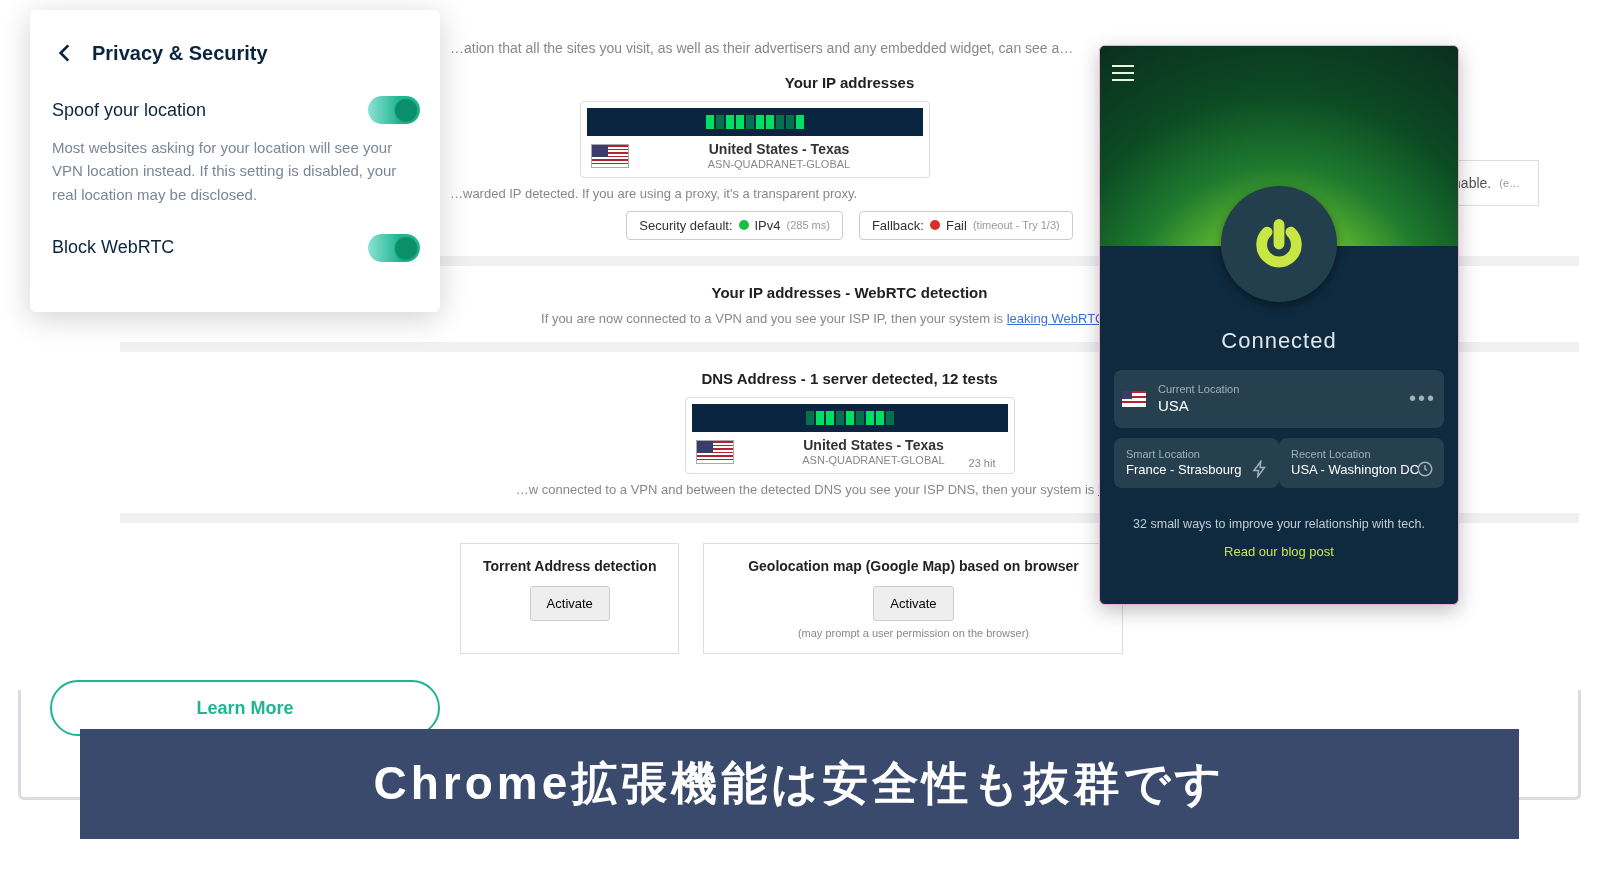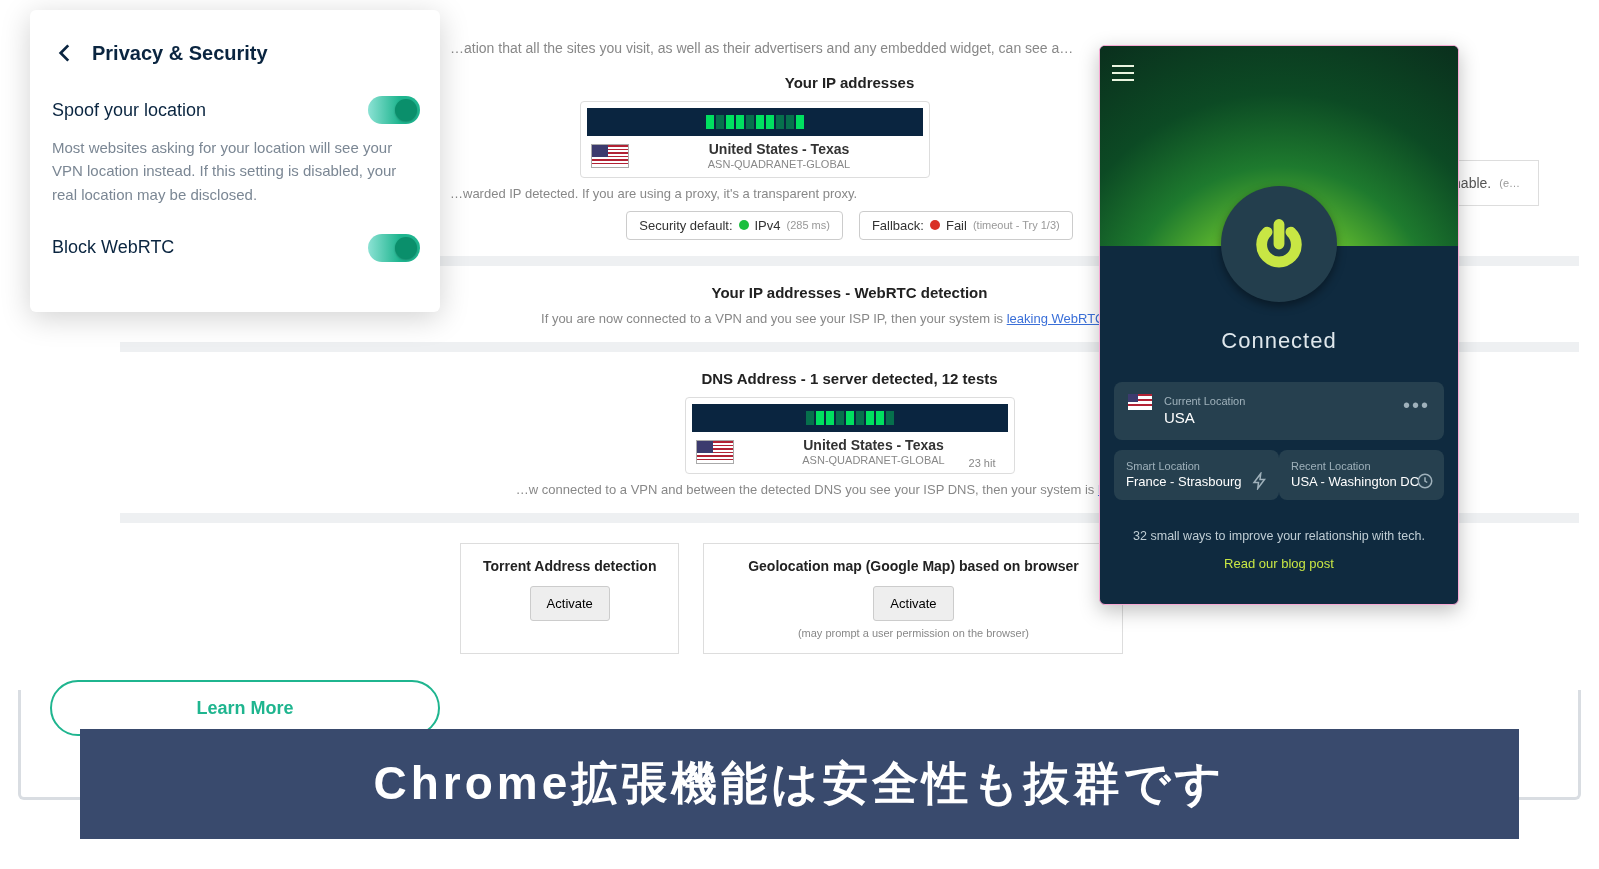--- a/index.html
+++ b/index.html
@@ -51,21 +51,21 @@
 
 #learn-more{position:absolute;left:50px;top:680px;width:390px;height:56px;border:2px solid #1fb58f;border-radius:28px;background:#fff;display:flex;align-items:center;justify-content:center;color:#1fb58f;font-weight:600;font-size:18px;z-index:15}
 
 #vpn-app{position:absolute;right:140px;top:45px;width:360px;height:560px;background:#0f2a3f;border:1px solid #f9a8d4;border-radius:6px;overflow:hidden;box-shadow:0 6px 20px rgba(0,0,0,.25);z-index:25;color:#e6eef2}
 #vpn-app .halo{height:200px;background:radial-gradient(circle at 50% 140%,#b4e958 0%,#6cc52e 25%,#1e7a2e 48%,#0c4a24 70%,#0a2f1d 100%);position:relative}
 #vpn-app .menu{position:absolute;left:12px;top:14px;cursor:pointer}
 #vpn-app .menu div{width:22px;height:2px;background:#eaf5e0;margin:5px 0}
 #vpn-app .power{position:absolute;left:50%;top:140px;transform:translateX(-50%);width:116px;height:116px;border-radius:50%;background:#233e4d;display:flex;align-items:center;justify-content:center;cursor:pointer;box-shadow:0 4px 10px rgba(0,0,0,.4)}
 #vpn-app .power svg{width:52px;height:52px;stroke:#c8e644;stroke-width:5;fill:none;stroke-linecap:round}
 #vpn-app .status{text-align:center;font-size:22px;margin-top:82px;letter-spacing:1px;color:#dfe7ec;font-weight:300}
-.loc-card{background:#26404f;border-radius:8px;margin:28px 14px 0 14px;padding:12px 14px;display:flex;gap:12px;cursor:pointer}
+.loc-card{background:#26404f;border-radius:8px;margin:16px 14px 0 14px;padding:12px 8px;display:flex;align-items:center;gap:12px;cursor:pointer}
 .loc-card .mini-flag{width:24px;height:16px;background:linear-gradient(#b22234 0 15%,#fff 15% 30%,#b22234 30% 45%,#fff 45% 60%,#b22234 60% 75%,#fff 75% 100%);position:relative}
 .loc-card .mini-flag::before{content:"";position:absolute;left:0;top:0;width:10px;height:8px;background:#3c3b6e}
 .loc-card .info{flex:1;line-height:1.3}
 .loc-card .lbl{font-size:11px;color:#9fb1bb}
 .loc-card .val{font-size:15px;color:#fff;font-weight:500}
 .loc-card .dots{color:#9fb1bb;font-size:20px;letter-spacing:2px}
 .loc-row{display:flex;margin:10px 14px 0 14px}
 .loc-chip{flex:1;background:#26404f;border-radius:8px;padding:10px 12px;position:relative;cursor:pointer}
 .loc-chip .lbl{font-size:11px;color:#9fb1bb}
 .loc-chip .val{font-size:13px;color:#fff;margin-top:2px;line-height:1.25}

